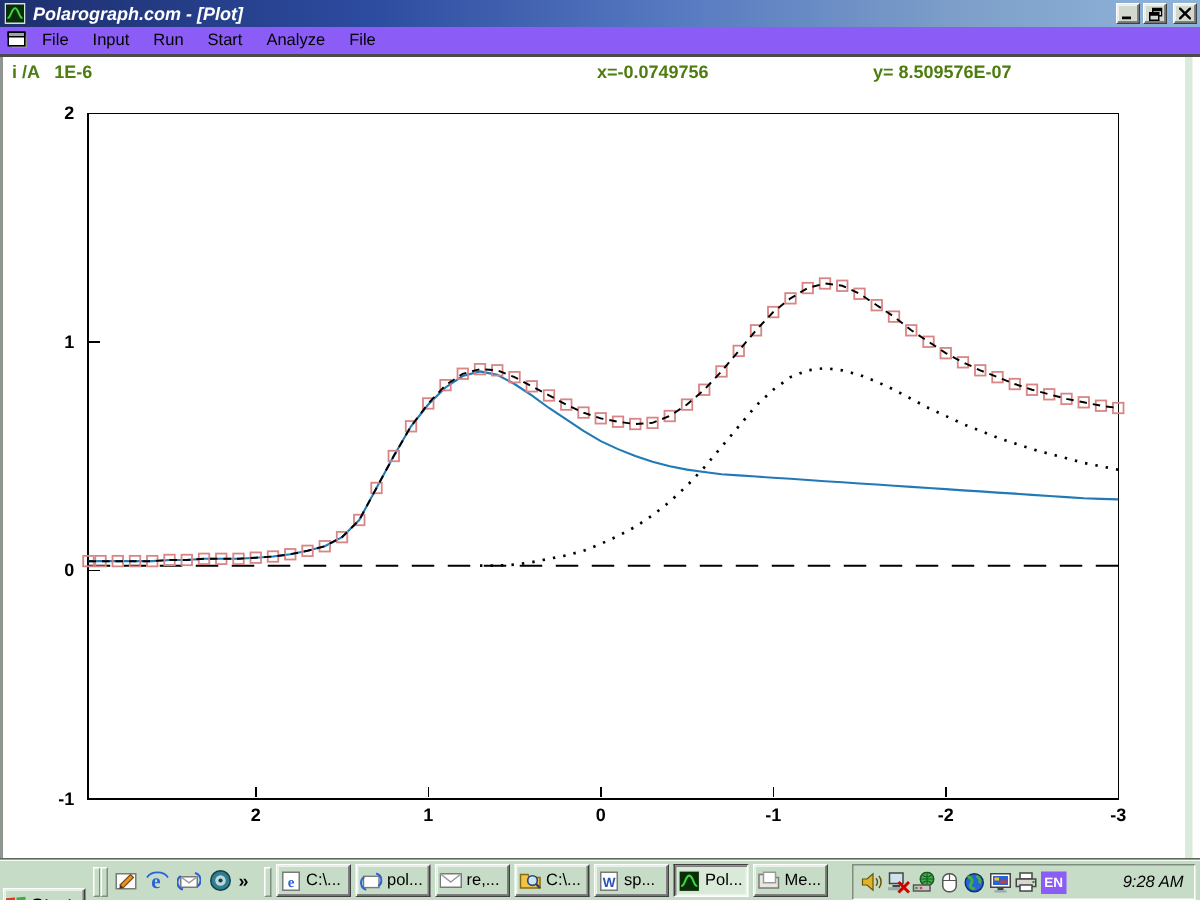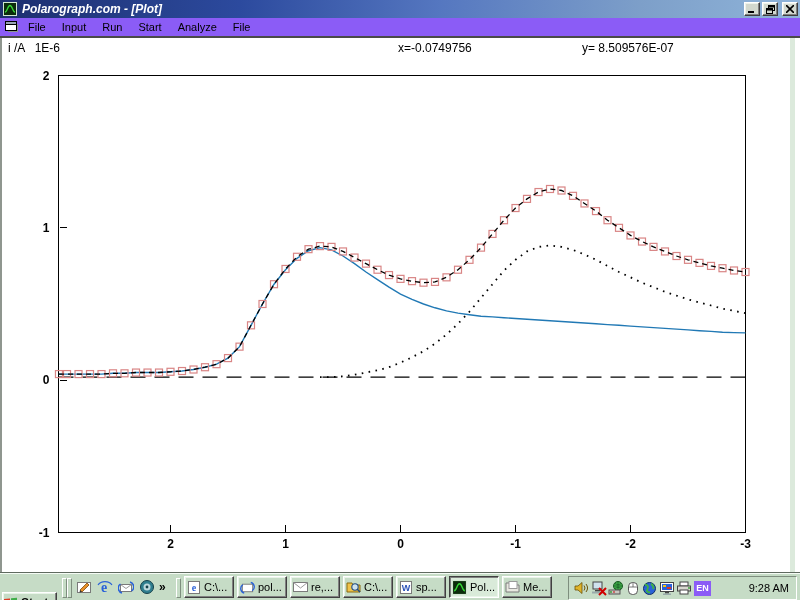--- a/index.html
+++ b/index.html
@@ -24,21 +24,21 @@
   
   .menubar{position:absolute;left:0;top:18px;width:800px;height:18px;background:#8b5cf6;
     border-bottom:2px solid #4a4a4a;display:flex;align-items:center;box-sizing:content-box;}
   .child-icon{margin-left:4px;width:16px;height:14px;display:inline-block;}
   .menuitem{font-size:11px;color:#000;padding:2px 8px;cursor:default;}
   .menubar .winbtns{top:20px;right:8px;}
   .menubar .wbtn{height:13px;}
 
   
   .client{position:absolute;left:0;top:38px;width:800px;height:534px;background:#fff;}
-  .client .lbl{position:absolute;font-size:12px;font-weight:normal;color:#000000;white-space:pre;z-index:3;}
+  .client .lbl{position:absolute;font-size:12px;font-weight:bold;color:#4d7c0f;white-space:pre;z-index:3;}
   .ylab{left:8px;top:3px;}
   .xread{left:398px;top:3px;}
   .yread{left:582px;top:3px;}
   .xlab{left:300px;top:510px;width:200px;text-align:center;}
   .plotwrap{position:absolute;left:0;top:0;width:800px;height:534px;z-index:1;}
   .edge-left{position:absolute;left:0;top:0;width:2px;height:534px;background:#8f968f;z-index:4;}
   .edge-right{position:absolute;left:790px;top:0;width:5px;height:534px;background:#dcead c;background:#dceadc;z-index:4;}
 
   
   .taskbar{position:absolute;left:0;top:572px;width:800px;height:28px;background:#c6dcc6;
@@ -61,21 +61,21 @@
     box-shadow:inset -1px -1px 0 #808080,inset 1px 1px 0 #e9f5e9;
     display:flex;align-items:center;padding:0 2px;cursor:default;overflow:hidden;}
   .taskbtn.pressed{border-color:#404040 #fff #fff #404040;
     box-shadow:inset 1px 1px 0 #808080,inset -1px -1px 0 #e9f5e9;background:#d9ead9;}
   .taskbtn .tlabel{font-size:11px;margin-left:3px;white-space:nowrap;overflow:hidden;}
   .taskbtn svg{flex:none;}
   .tray{position:absolute;left:568px;right:3px;top:3px;height:22px;
     border:1px solid;border-color:#7e8e7e #fff #fff #7e8e7e;
     display:flex;align-items:center;padding-left:4px;}
   .tray .ticon{width:17px;height:16px;display:flex;align-items:center;justify-content:center;}
-  .clock{margin-left:auto;margin-right:7px;font-size:11px;}
+  .clock{margin-left:auto;margin-right:7px;font-size:11px;font-style:italic;}
   .enbadge{width:17px;height:15px;background:#8b5cf6;color:#fff;font-size:9px;font-weight:bold;
     display:flex;align-items:center;justify-content:center;margin-left:2px;}
 </style>
 </head>
 <body>
 
 <div class="screen">
 
   <div class="titlebar">
     <span class="app-icon">

